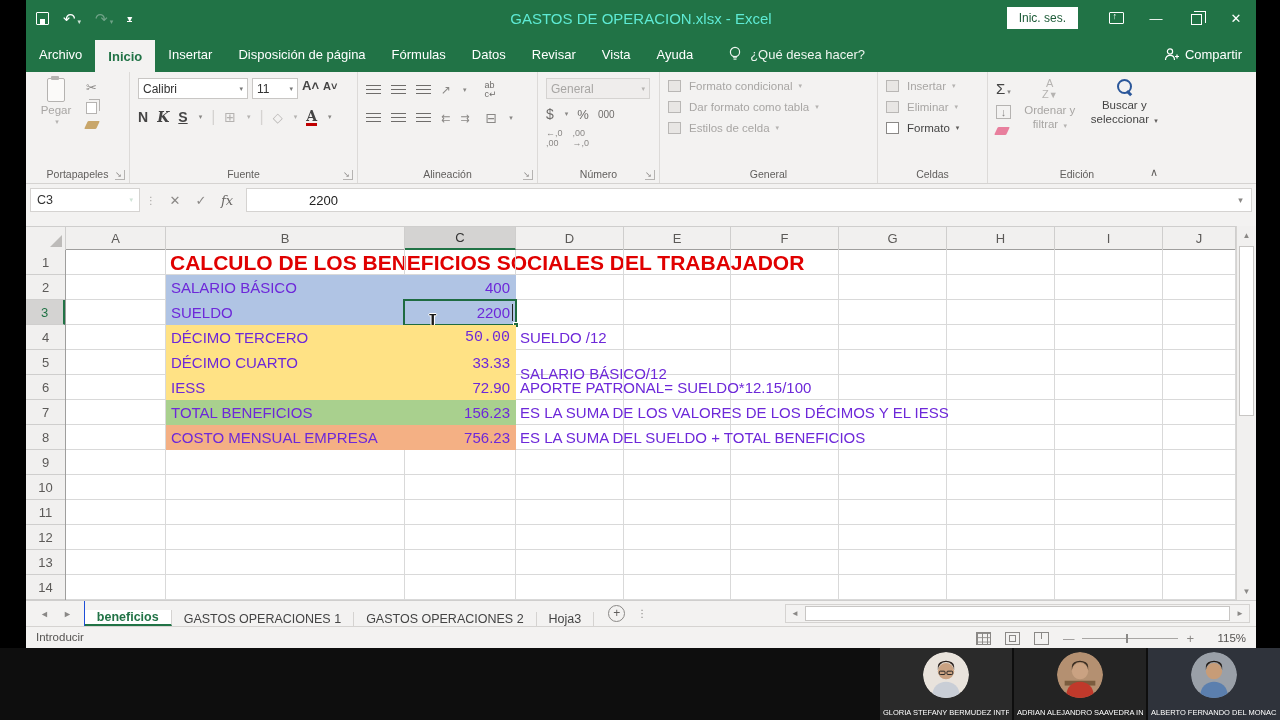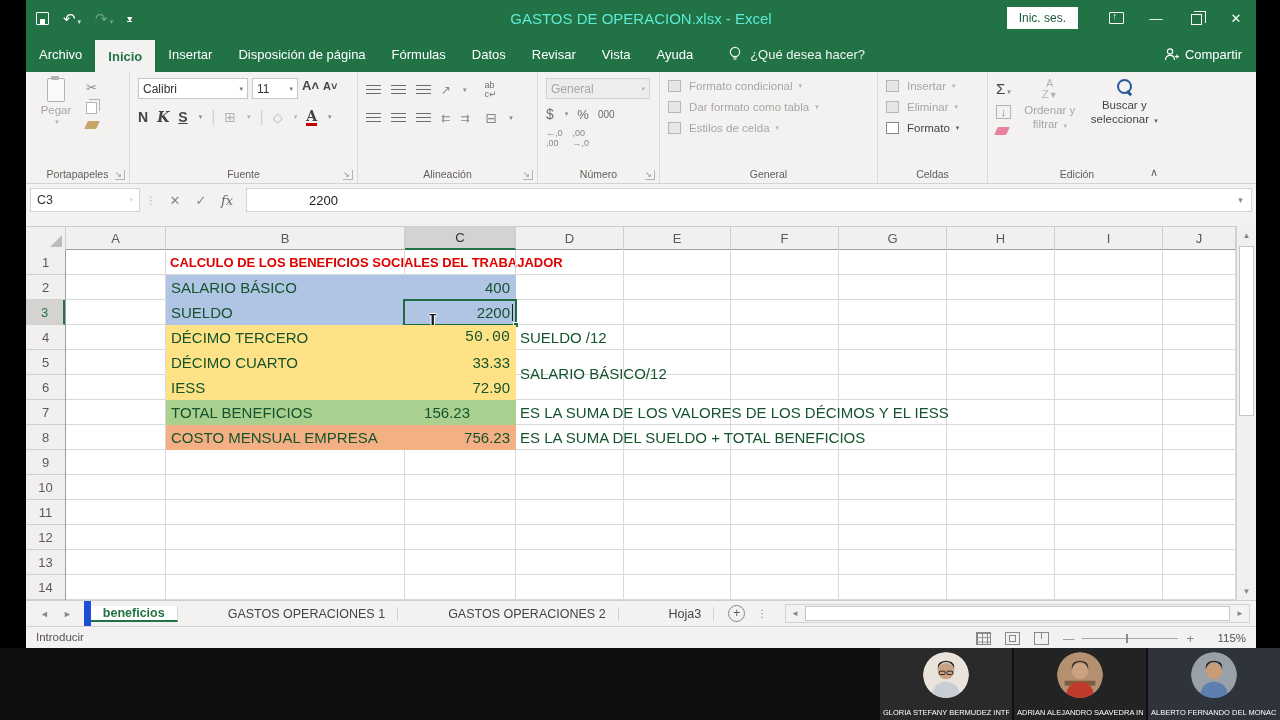--- a/index.html
+++ b/index.html
@@ -76,22 +76,22 @@
   .chead.sel { background:#d4d3d2; border-bottom:2px solid #217346; color:#333; }
   .rowheaders { position:absolute; left:0; top:250px; width:40px; height:350px; background:#f1f0ef; border-right:1px solid #9f9e9d; }
   .rhead { position:absolute; left:0; width:39px; height:25px; display:flex; align-items:center; justify-content:center; font-size:13px; color:#5c5a58; border-bottom:1px solid #cfcecd; }
   .rhead.sel { background:#d4d3d2; color:#217346; border-right:2px solid #217346; }
 
   
   .grid { position:absolute; left:40px; top:250px; width:1170px; height:350px; background:#fff; overflow:hidden; }
   .vline { position:absolute; top:0; bottom:0; width:1px; background:#d9d9d9; }
   .hline { position:absolute; left:0; right:0; height:1px; background:#d9d9d9; }
   .fillblock { position:absolute; height:25px; }
-  .celltext { position:absolute; height:25px; display:flex; align-items:center; font-size:15px; color:#14532d; white-space:nowrap; }
-  .sheet-title { position:absolute; top:0; left:104px; height:25px; display:flex; align-items:center; font-weight:bold; font-size:13px; white-space:nowrap; }
+  .celltext { position:absolute; height:25px; display:flex; align-items:center; font-size:15px; color:#6d28d9; white-space:nowrap; }
+  .sheet-title { position:absolute; top:0; left:104px; height:25px; display:flex; align-items:center; font-weight:bold; font-size:21px; white-space:nowrap; }
   .selbox { position:absolute; border:2px solid #1e6b41; }
   .fillhandle { position:absolute; width:6px; height:6px; background:#1e6b41; border:1px solid #fff; }
   .caret { display:inline-block; width:1px; height:17px; background:#222; margin-left:1px; }
   .ibeam { position:absolute; font-family:"DejaVu Serif",serif; font-size:24px; color:#1a1a1a; text-shadow:-1px 0 #fff,1px 0 #fff,0 -1px #fff,0 1px #fff; pointer-events:none; }
 
   
   .vscroll { position:absolute; left:1210px; top:226px; width:20px; height:374px; background:#f1f0ef; border-left:1px solid #d5d3d1; }
   .vs-arrow { position:absolute; left:0; width:19px; height:18px; display:flex; align-items:center; justify-content:center; font-size:8px; color:#8a8886; }
   .vs-thumb { position:absolute; left:2px; top:20px; width:15px; height:170px; background:#fff; border:1px solid #c8c6c4; }
 
@@ -424,42 +424,43 @@
         <div class="celltext" style="left: 105px; top: 75px;">DÉCIMO TERCERO</div>
         <div class="celltext" style="top: 75px; right: 726px; left: auto; font-family: Liberation Mono, monospace;">50.00</div>
         <div class="celltext" style="left: 454px; top: 75px;">SUELDO /12</div>
         <div class="fillblock" style="left: 100px; top: 100px; width: 350px; background: rgb(255, 226, 133);"></div>
         <div class="celltext" style="left: 105px; top: 100px;">DÉCIMO CUARTO</div>
         <div class="celltext" style="top: 100px; right: 726px; left: auto;">33.33</div>
         <div class="celltext" style="left: 454px; top: 100px; margin-top: 11px;">SALARIO BÁSICO/12</div>
         <div class="fillblock" style="left: 100px; top: 125px; width: 350px; background: rgb(255, 226, 133);"></div>
         <div class="celltext" style="left: 105px; top: 125px;">IESS</div>
         <div class="celltext" style="top: 125px; right: 726px; left: auto;">72.90</div>
+        <div class="celltext" style="left: 454px; top: 125px;">APORTE PATRONAL= SUELDO*12.15/100</div>
         <div class="fillblock" style="left: 100px; top: 150px; width: 350px; background: rgb(169, 208, 142);"></div>
         <div class="celltext" style="left: 105px; top: 150px;">TOTAL BENEFICIOS</div>
-        <div class="celltext" style="top: 150px; right: 766px; left: auto;">156.23</div>
+        <div class="celltext" style="top: 150px; right: 726px; left: auto;">156.23</div>
         <div class="celltext" style="left: 454px; top: 150px;">ES LA SUMA DE LOS VALORES DE LOS DÉCIMOS Y EL IESS</div>
         <div class="fillblock" style="left: 100px; top: 175px; width: 350px; background: rgb(244, 176, 132);"></div>
         <div class="celltext" style="left: 105px; top: 175px;">COSTO MENSUAL EMPRESA</div>
         <div class="celltext" style="top: 175px; right: 726px; left: auto;">756.23</div>
         <div class="celltext" style="left: 454px; top: 175px;">ES LA SUMA DEL SUELDO + TOTAL BENEFICIOS</div>
       </div>
 
     <div class="vscroll">
       <div class="vs-arrow" style="top:0;">▲</div>
       <div class="vs-thumb"></div>
       <div class="vs-arrow" style="bottom:0;">▼</div>
     </div>
 
     <div class="sheettabs">
       <div class="navarrows">
         <span>◄</span>
         <span>►</span>
       </div>
-      <div id="sheet-tab-list" style="display:flex;align-items:center;border-left:7px solid #1d4ed8;gap:38px;">
+      <div id="sheet-tab-list" style="display:flex;align-items:flex-end;border-left:1px solid #1d4ed8;">
           <div class="stab active">beneficios</div>
           <div class="stab">GASTOS OPERACIONES 1</div>
           <div class="stab">GASTOS OPERACIONES 2</div>
           <div class="stab">Hoja3</div>
         </div>
       <span class="addsheet">+</span>
       <span class="tdots">⋮</span>
       <div class="hscroll">
         <span class="hs-btn">◄</span>
         <span class="hs-thumb"></span>

